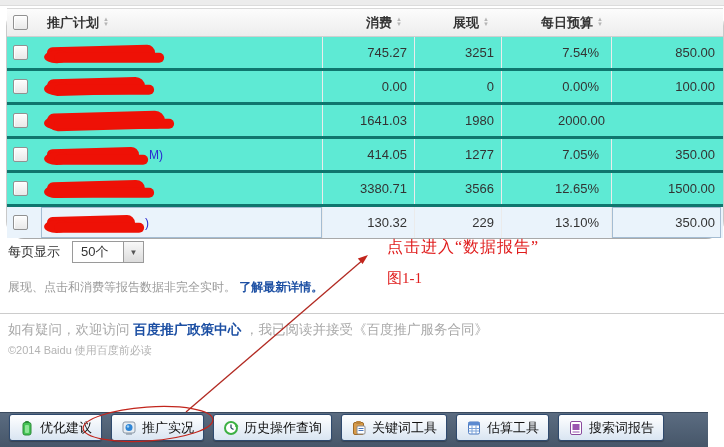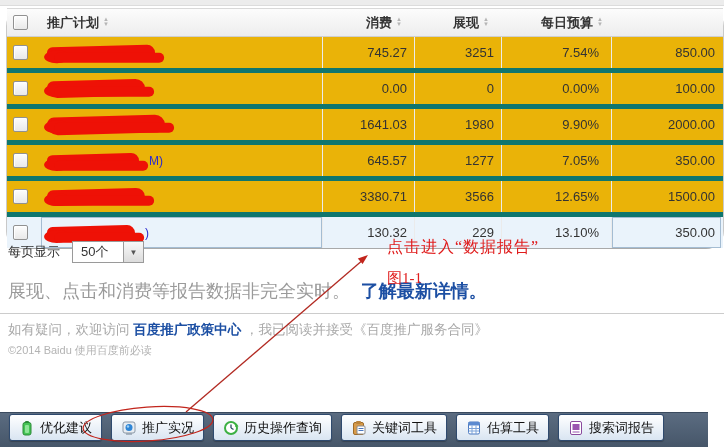--- a/index.html
+++ b/index.html
@@ -9,21 +9,21 @@
     font-family:"Liberation Sans","DejaVu Sans",sans-serif;
     font-size:13px;color:#333;
   }
   
   .topstrip{position:absolute;left:0;top:0;width:724px;height:5px;background:#ececec;border-bottom:1px solid #dcdcdc;}
 
   
   .ptable{position:absolute;left:6px;top:8px;width:716px;border-left:1px solid #c9c9c9;border-right:1px solid #c9c9c9;border-bottom:1px solid #a9a9a9;background:#fff;border-radius:18px;}
   .thead,.trow{display:grid;grid-template-columns:34px 281px 92px 87px 110px 110px;align-items:center;}
   .thead{height:27px;background:linear-gradient(#fcfcfc,#ededed);border-top:1px solid #d8d8d8;border-bottom:1px solid #cfcfcf;font-weight:bold;color:#333;}
-  .trow{height:31px;border-bottom:5px solid #0f766e;background:#eab308;}
+  .trow{height:31px;border-bottom:3px solid #0f766e;background:#5eead4;}
   .trow.hl{background:#eaf3fb;border-bottom:none;}
   .td,.th{height:100%;display:flex;align-items:center;box-sizing:border-box;}
   .c0{padding-left:6px;}
   .c1{padding-left:6px;}
   .num{justify-content:flex-end;}
   .td.c2,.td.c3{padding-right:7px;border-left:1px solid #ebebeb;}
   .td.c4{padding-right:12px;border-left:1px solid #ebebeb;}
   .td.c5{padding-right:6px;border-left:1px solid #ebebeb;}
   .th.c2,.th.c3{padding-right:12px;}
   .th.c4{padding-right:4px;}
@@ -37,21 +37,21 @@
   .scribble::after{content:"";position:absolute;left:7px;top:7px;right:-9px;height:10px;background:#ee1106;border-radius:12px;transform:rotate(1.6deg);}
   .scribble::before{content:"";position:absolute;left:-3px;top:3px;width:26px;height:13px;background:#ee1106;border-radius:50%;}
   .frag{color:#2b2bd0;font-size:12px;margin-left:10px;}
   
   .pager{position:absolute;left:8px;top:241px;display:flex;align-items:center;}
   .pager-label{margin-right:12px;color:#333;}
   .select{display:inline-flex;border:1px solid #9a9a9a;height:20px;background:#fff;}
   .select .value{padding:0 8px;line-height:20px;min-width:34px;}
   .select .arrow-btn{width:19px;border-left:1px solid #9a9a9a;background:linear-gradient(#f8f8f8,#dcdcdc);display:flex;align-items:center;justify-content:center;font-size:8px;color:#555;}
   
-  .notice{position:absolute;left:8px;top:279px;color:#9a9a9a;font-size:18px;font-family:Liberation Mono, monospace;}
+  .notice{position:absolute;left:8px;top:279px;color:#9a9a9a;font-size:12px;}
   .notice .link{color:#1c4fa3;font-weight:bold;cursor:pointer;}
   .divider{position:absolute;left:0;top:313px;width:724px;height:1px;background:#cccccc;}
   .footer1{position:absolute;left:8px;top:321px;color:#a9a9a9;font-size:13.5px;}
   .footer1 .link{color:#1c4fa3;font-weight:bold;cursor:pointer;}
   .footer2{position:absolute;left:8px;top:343px;color:#b3b3b3;font-size:11px;}
   
   .toolbar{position:absolute;left:0;top:412px;width:708px;height:35px;background:linear-gradient(#5b6c81,#465669);border-top:1px solid #3a4a5e;display:flex;align-items:flex-start;padding-top:1px;box-sizing:border-box;}
   .tb-btn{display:inline-flex;align-items:center;height:25px;margin-left:9px;padding:0 9px;border:1px solid #2f4a6e;border-radius:3px;background:linear-gradient(#ffffff,#d9e5f2);box-shadow:0 1px 1px rgba(0,0,0,.25);font-size:13px;color:#111;white-space:nowrap;cursor:pointer;}
   .tb-btn .ticon{width:16px;height:16px;margin-right:5px;display:inline-block;}
   
@@ -135,32 +135,31 @@
       <div class="trow">
         <div class="td c0">
           <span class="checkbox"></span>
         </div>
         <div class="td c1">
           <span class="scribble"></span>
           <span class="frag"></span>
         </div>
         <div class="td c2 num">1641.03</div>
         <div class="td c3 num">1980</div>
-        <div class="td c4 num">9.90%</div>
         <div class="td c5 num">2000.00</div>
       </div>
       <div class="trow">
         <div class="td c0">
           <span class="checkbox"></span>
         </div>
         <div class="td c1">
           <span class="scribble"></span>
           <span class="frag">M)</span>
         </div>
-        <div class="td c2 num">645.57</div>
+        <div class="td c2 num">414.05</div>
         <div class="td c3 num">1277</div>
         <div class="td c4 num">7.05%</div>
         <div class="td c5 num">350.00</div>
       </div>
       <div class="trow">
         <div class="td c0">
           <span class="checkbox"></span>
         </div>
         <div class="td c1">
           <span class="scribble"></span>

